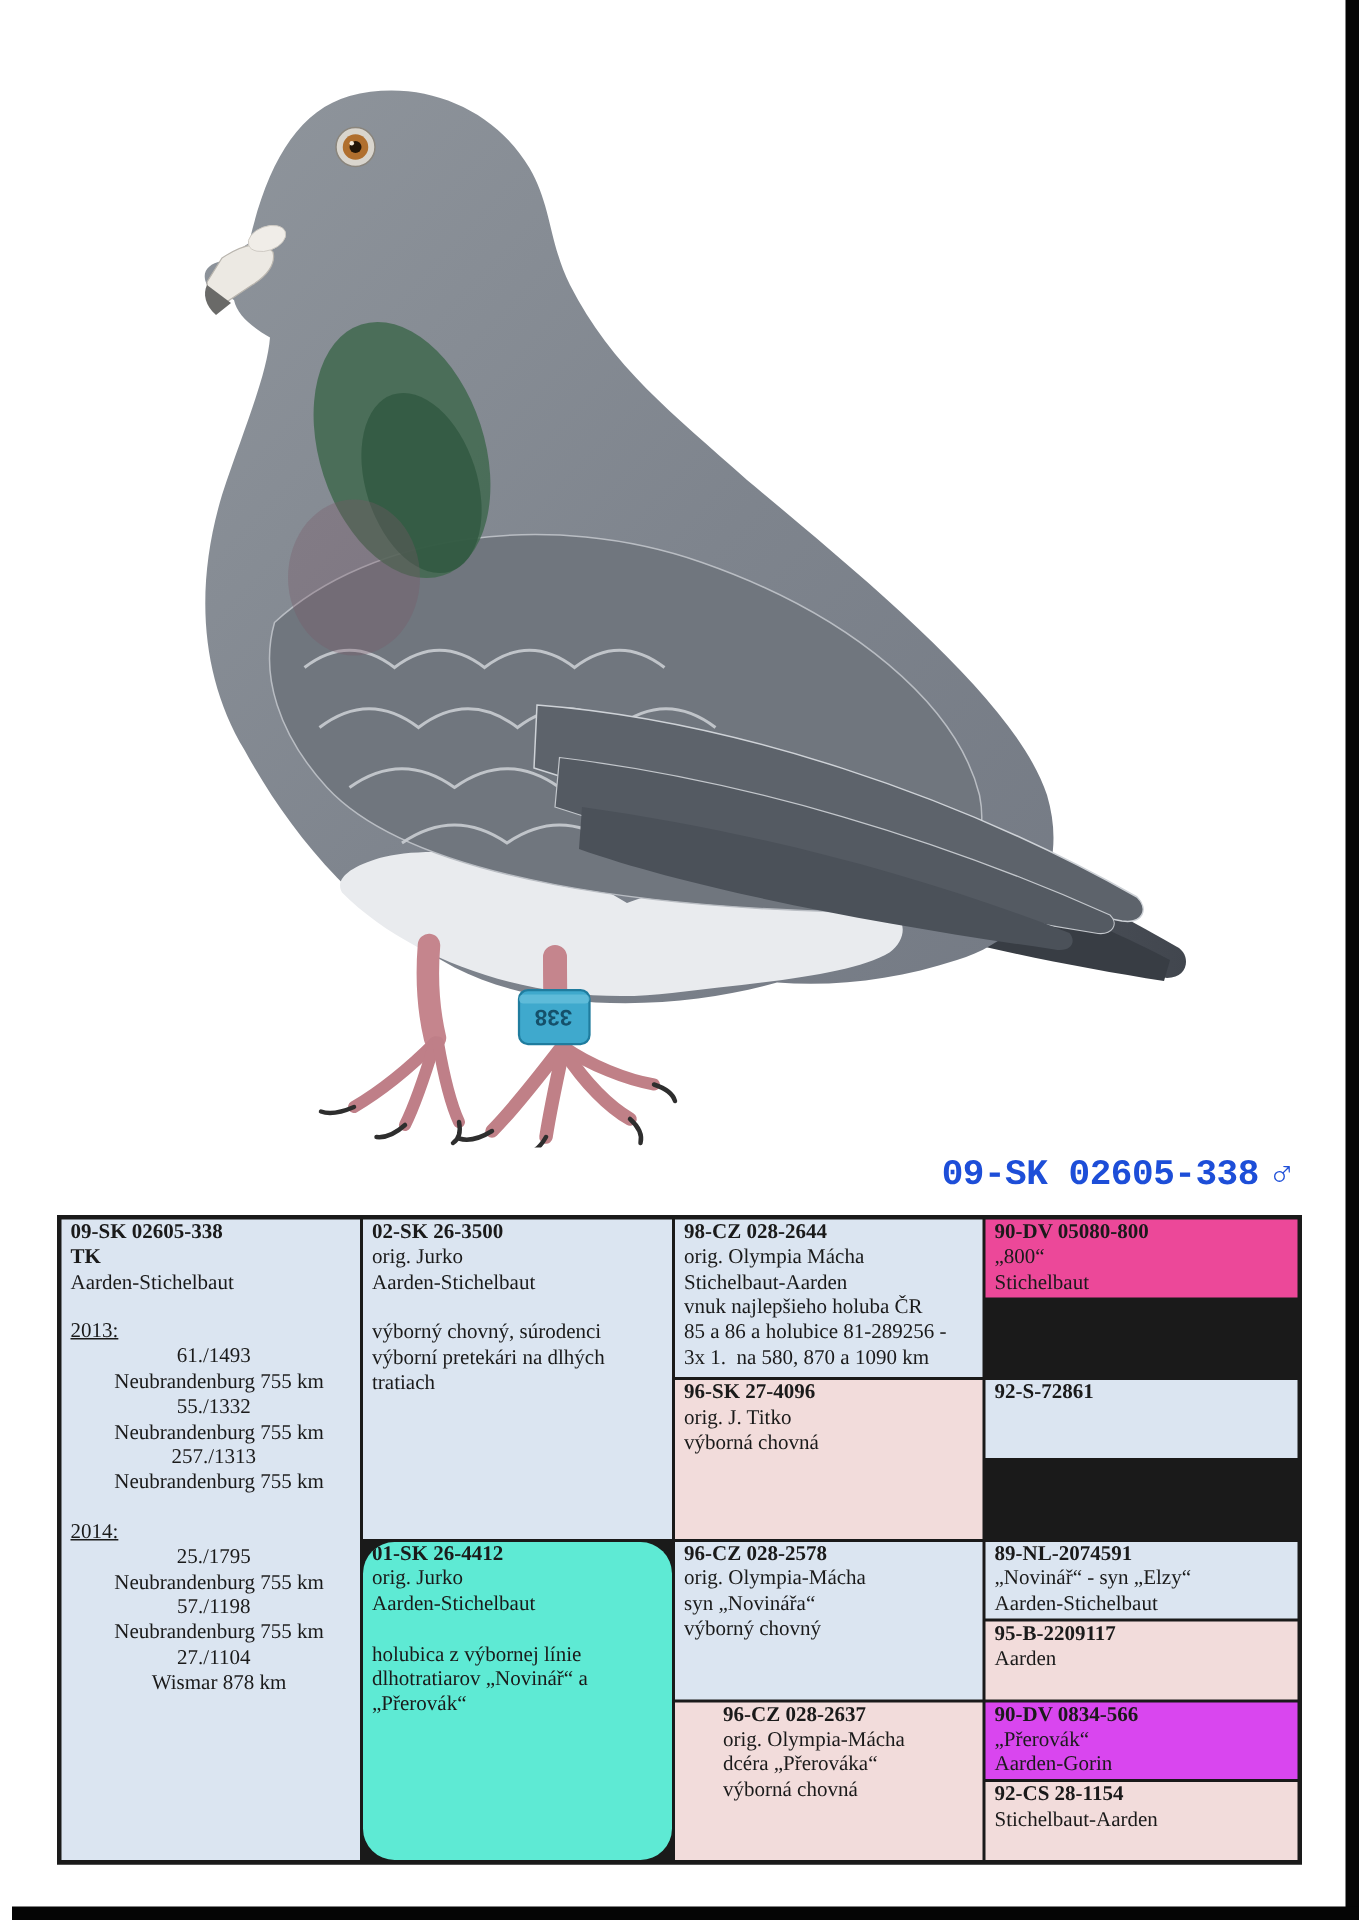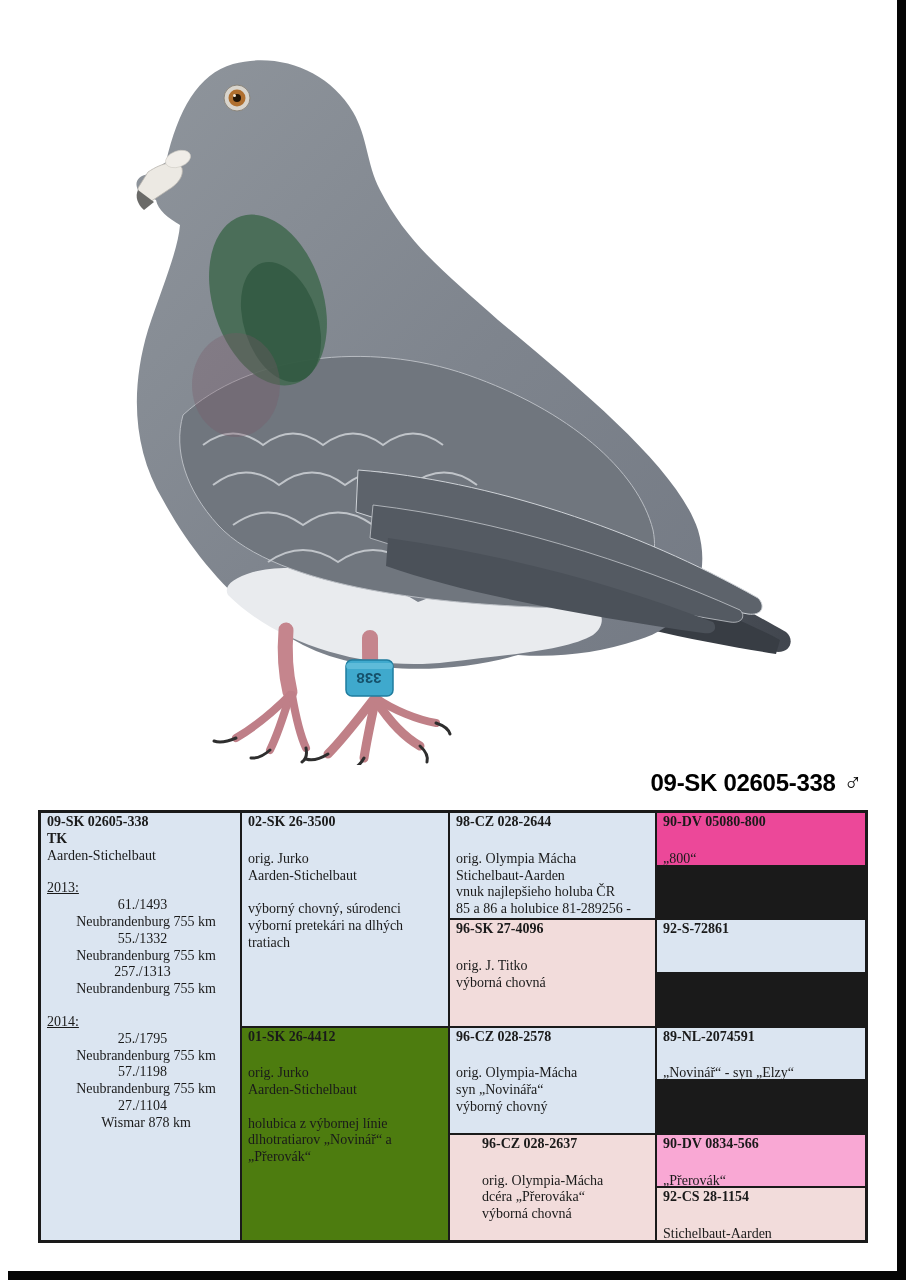--- a/index.html
+++ b/index.html
@@ -10,37 +10,37 @@
   
   .edge-right{position:absolute;top:0;right:0;width:9px;height:1280px;background:#050505;}
   .edge-bottom{position:absolute;left:8px;right:0;bottom:0;height:9px;background:#050505;}
 
   
   .photo-wrap{position:absolute;left:118px;top:50px;width:680px;height:715px;}
 
   
   .title-line{
     position:absolute;left:38px;top:768px;width:824px;text-align:right;
-    font-family:Liberation Sans, sans-serif;font-weight:bold;font-size:24px;
-    letter-spacing:-0.3px;color:#000000;white-space:nowrap;
+    font-family:Liberation Mono, monospace;font-weight:bold;font-size:24px;
+    letter-spacing:-0.3px;color:#1d4ed8;white-space:nowrap;
   }
   .title-line .sex{font-weight:normal;font-size:25px;margin-left:8px;}
 
   
   .ptable{
     position:absolute;left:38px;top:810px;width:830px;height:433px;
     box-sizing:border-box;border:3px solid #1a1a1a;background:#1a1a1a;
     display:grid;grid-template-columns:199px 206px 205px 1fr;
     grid-template-rows:repeat(8,1fr);gap:2px;
   }
   .cell{
     padding:1px 2px 1px 6px;font-size:14px;line-height:16.8px;overflow:hidden;
   }
   .ring{font-weight:bold;}
-  .desc{white-space:pre-wrap;margin-top:20px;}
+  .desc{white-space:pre-wrap;}
   .year{text-decoration:underline;}
   .results{white-space:pre-wrap;text-align:center;}
   .vspace{height:16px;}
 </style>
 </head>
 <body>
 
 <div class="photo-wrap">
   <svg width="680" height="715" viewBox="0 0 680 715" xmlns="http://www.w3.org/2000/svg">
     <defs>
@@ -183,21 +183,21 @@
 
   <div class="cell" style="grid-area: 1 / 2 / 5; background-color: rgb(219, 229, 241);">
     <div class="ring">02-SK 26-3500</div>
     <div class="desc">orig. Jurko
 Aarden-Stichelbaut
 
 výborný chovný, súrodenci
 výborní pretekári na dlhých
 tratiach</div>
   </div>
-  <div class="cell" style="grid-area: 5 / 2 / 9; background-color: #4d7c0f;">
+  <div class="cell" style="grid-area: 5 / 2 / 9; background-color: #5eead4; border-radius: 21px;">
     <div class="ring">01-SK 26-4412</div>
     <div class="desc">orig. Jurko
 Aarden-Stichelbaut
 
 holubica z výbornej línie
 dlhotratiarov „Novinář“ a
 „Přerovák“</div>
   </div>
 
   <div class="cell" style="grid-area: 1 / 3 / 3; background-color: rgb(219, 229, 241);">
@@ -233,21 +233,25 @@
   </div>
   <div class="cell" style="grid-area: 3 / 4; background-color: rgb(219, 229, 241);">
     <div class="ring">92-S-72861</div>
     <div class="desc"></div>
   </div>
   <div class="cell" style="grid-area: 5 / 4; background-color: rgb(219, 229, 241);">
     <div class="ring">89-NL-2074591</div>
     <div class="desc">„Novinář“ - syn „Elzy“
 Aarden-Stichelbaut</div>
   </div>
-  <div class="cell" style="grid-area: 7 / 4; background-color: #f9a8d4;">
+  <div class="cell" style="grid-area: 6 / 4; background-color: rgb(242, 220, 219);">
+    <div class="ring">95-B-2209117</div>
+    <div class="desc">Aarden</div>
+  </div>
+  <div class="cell" style="grid-area: 7 / 4; background-color: #d946ef;">
     <div class="ring">90-DV 0834-566</div>
     <div class="desc">„Přerovák“
 Aarden-Gorin</div>
   </div>
   <div class="cell" style="grid-area: 8 / 4; background-color: rgb(242, 220, 219);">
     <div class="ring">92-CS 28-1154</div>
     <div class="desc">Stichelbaut-Aarden</div>
   </div>
 </div>
 

